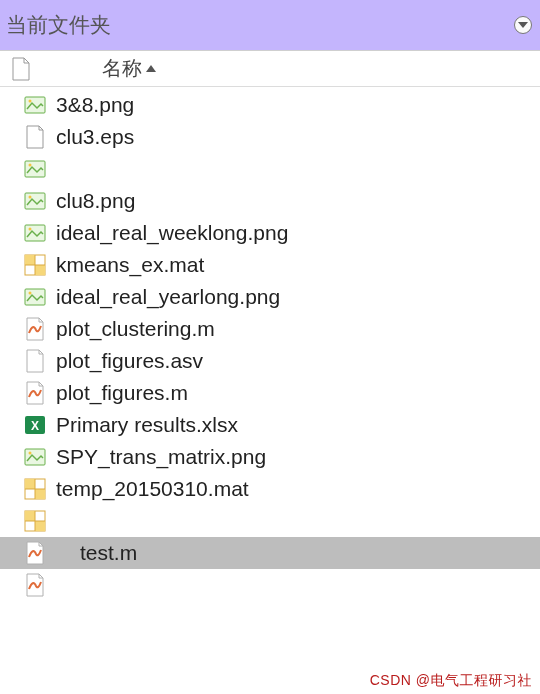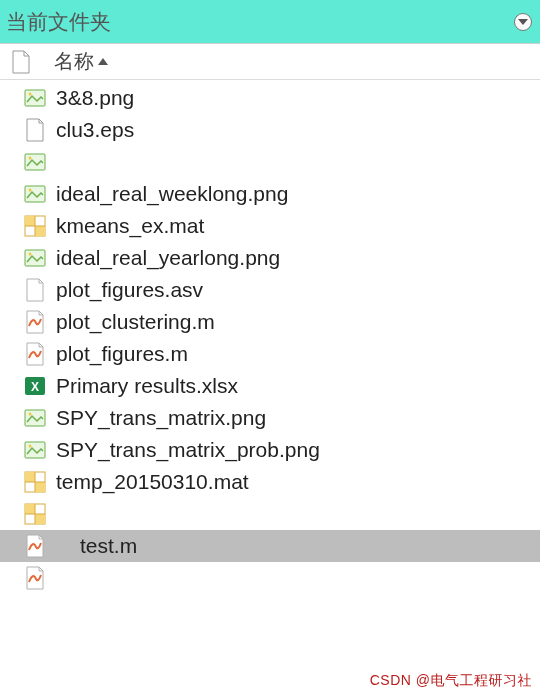--- a/index.html
+++ b/index.html
@@ -7,22 +7,22 @@
     font-family: "Microsoft YaHei", Arial, sans-serif;
     font-size: 20px;
     color: #333;
     background: #fff;
     width: 540px;
     height: 694px;
     overflow: hidden;
     position: relative;
   }
   .titlebar {
-    height: 44px;
-    background: #5eead4;
+    height: 51px;
+    background: #c4b5fd;
     border-bottom: 1px solid #cfcfcf;
     display: flex;
     align-items: center;
     justify-content: space-between;
     padding: 0 8px 0 6px;
   }
   .titlebar .title {
     font-size: 21px;
     color: #555;
   }
@@ -39,20 +39,21 @@
   }
   .dropdown-circle svg { display: block; }
   .header-row {
     height: 36px;
     display: flex;
     align-items: center;
     border-bottom: 1px solid #dcdcdc;
     padding-left: 8px;
     font-size: 20px;
     color: #444;
+    gap: 48px;
   }
   .header-icon {
     width: 26px; height: 30px;
     display: flex; align-items:center; justify-content:center;
     margin-right: 20px;
   }
   .col-label { display: flex; align-items: center; gap: 4px; }
   .sort-tri { width: 0; height: 0; border-left: 5px solid transparent; border-right: 5px solid transparent; border-bottom: 7px solid #555; }
   .file-list { overflow-y: auto; height: calc(694px - 36px - 36px - 4px); padding-top: 2px; }
   .file-row {
@@ -131,20 +132,30 @@
       </span>
     </div>
     <div class="file-row">
       <span class="icn">
         <svg width="22" height="22" viewBox="0 0 22 22">
           <rect x="1" y="3" width="20" height="16" rx="1" fill="#eaf7e2" stroke="#6ab04c"></rect>
           <polyline points="3,15 8,9 13,14 17,10 19,12" fill="none" stroke="#6ab04c" stroke-width="1.5"></polyline>
           <circle cx="6" cy="7" r="1.5" fill="#f4c542"></circle>
         </svg>
       </span>
+      <span>clu8.png</span>
+    </div>
+    <div class="file-row">
+      <span class="icn">
+        <svg width="22" height="22" viewBox="0 0 22 22">
+          <rect x="1" y="3" width="20" height="16" rx="1" fill="#eaf7e2" stroke="#6ab04c"></rect>
+          <polyline points="3,15 8,9 13,14 17,10 19,12" fill="none" stroke="#6ab04c" stroke-width="1.5"></polyline>
+          <circle cx="6" cy="7" r="1.5" fill="#f4c542"></circle>
+        </svg>
+      </span>
       <span>ideal_real_weeklong.png</span>
     </div>
     <div class="file-row">
       <span class="icn">
         <svg width="22" height="22" viewBox="0 0 22 22">
           <rect x="1" y="1" width="20" height="20" fill="#fff" stroke="#d9a93e"></rect>
           <rect x="1" y="1" width="10" height="10" fill="#f6d77a"></rect>
           <rect x="11" y="11" width="10" height="10" fill="#f6d77a"></rect>
           <line x1="11" y1="1" x2="11" y2="21" stroke="#d9a93e"></line>
           <line x1="1" y1="11" x2="21" y2="11" stroke="#d9a93e"></line>
@@ -160,33 +171,33 @@
           <circle cx="6" cy="7" r="1.5" fill="#f4c542"></circle>
         </svg>
       </span>
       <span>ideal_real_yearlong.png</span>
     </div>
     <div class="file-row">
       <span class="icn">
         <svg width="20" height="24" viewBox="0 0 20 24">
           <path d="M2 1 H14 L18 5 V23 H2 Z" fill="#fff" stroke="#b0b0b0"></path>
           <path d="M14 1 V5 H18" fill="none" stroke="#b0b0b0"></path>
+          <path d="M4 16 Q8 6 11 13 Q13 17 16 9" fill="none" stroke="#e06c3a" stroke-width="2"></path>
+        </svg>
+      </span>
+      <span>plot_clustering.m</span>
+    </div>
+    <div class="file-row">
+      <span class="icn">
+        <svg width="20" height="24" viewBox="0 0 20 24">
+          <path d="M2 1 H14 L18 5 V23 H2 Z" fill="#fff" stroke="#b0b0b0"></path>
+          <path d="M14 1 V5 H18" fill="none" stroke="#b0b0b0"></path>
         </svg>
       </span>
       <span>plot_figures.asv</span>
-    </div>
-    <div class="file-row">
-      <span class="icn">
-        <svg width="20" height="24" viewBox="0 0 20 24">
-          <path d="M2 1 H14 L18 5 V23 H2 Z" fill="#fff" stroke="#b0b0b0"></path>
-          <path d="M14 1 V5 H18" fill="none" stroke="#b0b0b0"></path>
-          <path d="M4 16 Q8 6 11 13 Q13 17 16 9" fill="none" stroke="#e06c3a" stroke-width="2"></path>
-        </svg>
-      </span>
-      <span>plot_clustering.m</span>
     </div>
     <div class="file-row">
       <span class="icn">
         <svg width="20" height="24" viewBox="0 0 20 24">
           <path d="M2 1 H14 L18 5 V23 H2 Z" fill="#fff" stroke="#b0b0b0"></path>
           <path d="M14 1 V5 H18" fill="none" stroke="#b0b0b0"></path>
           <path d="M4 16 Q8 6 11 13 Q13 17 16 9" fill="none" stroke="#e06c3a" stroke-width="2"></path>
         </svg>
       </span>
       <span>plot_figures.m</span>
@@ -202,30 +213,20 @@
     </div>
     <div class="file-row">
       <span class="icn">
         <svg width="22" height="22" viewBox="0 0 22 22">
           <rect x="1" y="3" width="20" height="16" rx="1" fill="#eaf7e2" stroke="#6ab04c"></rect>
           <polyline points="3,15 8,9 13,14 17,10 19,12" fill="none" stroke="#6ab04c" stroke-width="1.5"></polyline>
           <circle cx="6" cy="7" r="1.5" fill="#f4c542"></circle>
         </svg>
       </span>
       <span>SPY_trans_matrix.png</span>
-    </div>
-    <div class="file-row">
-      <span class="icn">
-        <svg width="22" height="22" viewBox="0 0 22 22">
-          <rect x="1" y="3" width="20" height="16" rx="1" fill="#eaf7e2" stroke="#6ab04c"></rect>
-          <polyline points="3,15 8,9 13,14 17,10 19,12" fill="none" stroke="#6ab04c" stroke-width="1.5"></polyline>
-          <circle cx="6" cy="7" r="1.5" fill="#f4c542"></circle>
-        </svg>
-      </span>
-      <span>SPY_trans_matrix_prob.png</span>
     </div>
     <div class="file-row">
       <span class="icn">
         <svg width="22" height="22" viewBox="0 0 22 22">
           <rect x="1" y="1" width="20" height="20" fill="#fff" stroke="#d9a93e"></rect>
           <rect x="1" y="1" width="10" height="10" fill="#f6d77a"></rect>
           <rect x="11" y="11" width="10" height="10" fill="#f6d77a"></rect>
           <line x1="11" y1="1" x2="11" y2="21" stroke="#d9a93e"></line>
           <line x1="1" y1="11" x2="21" y2="11" stroke="#d9a93e"></line>
         </svg>

